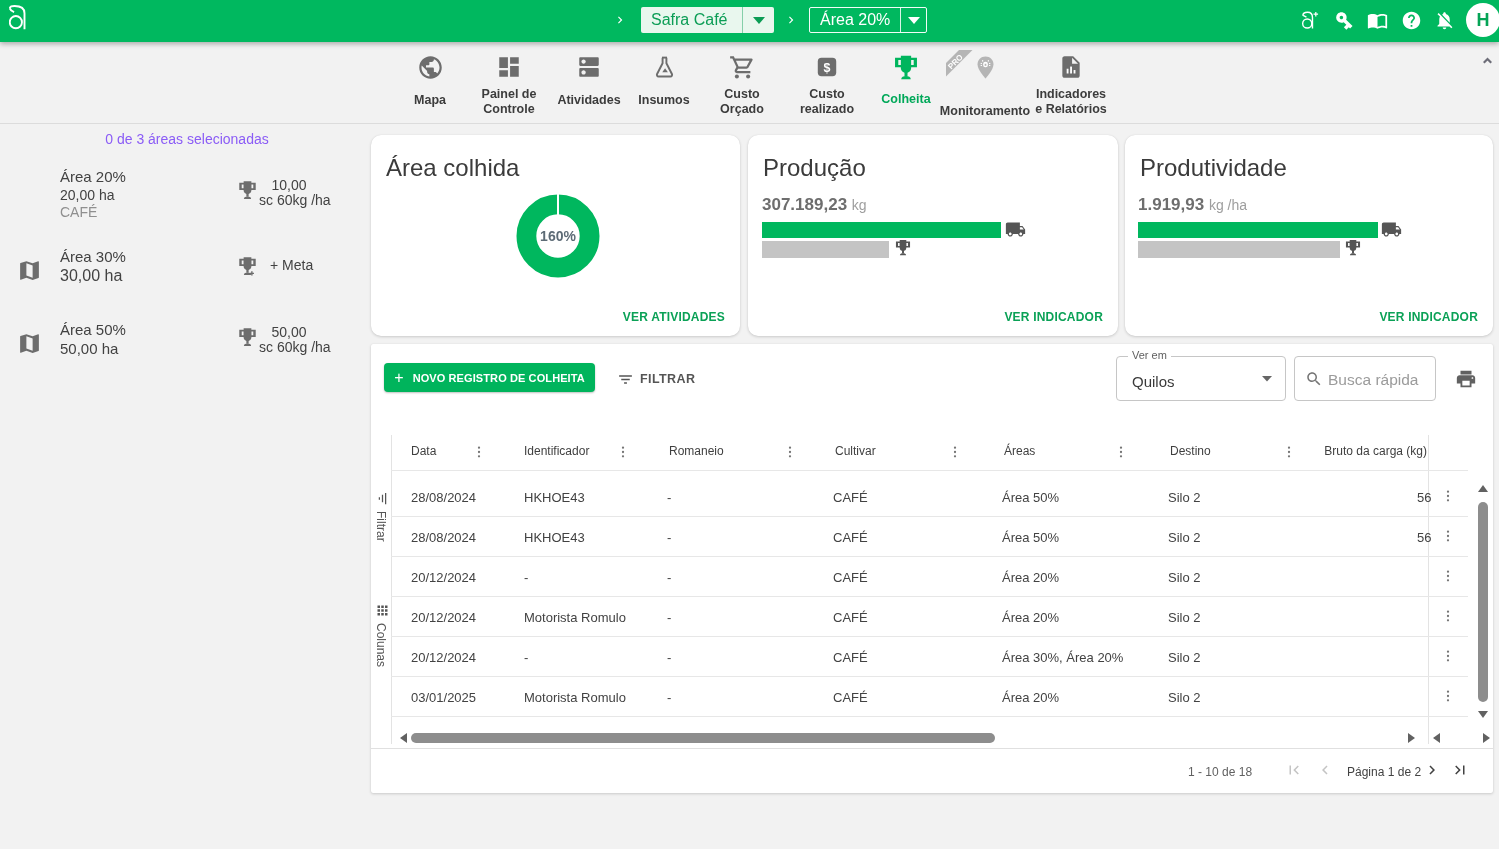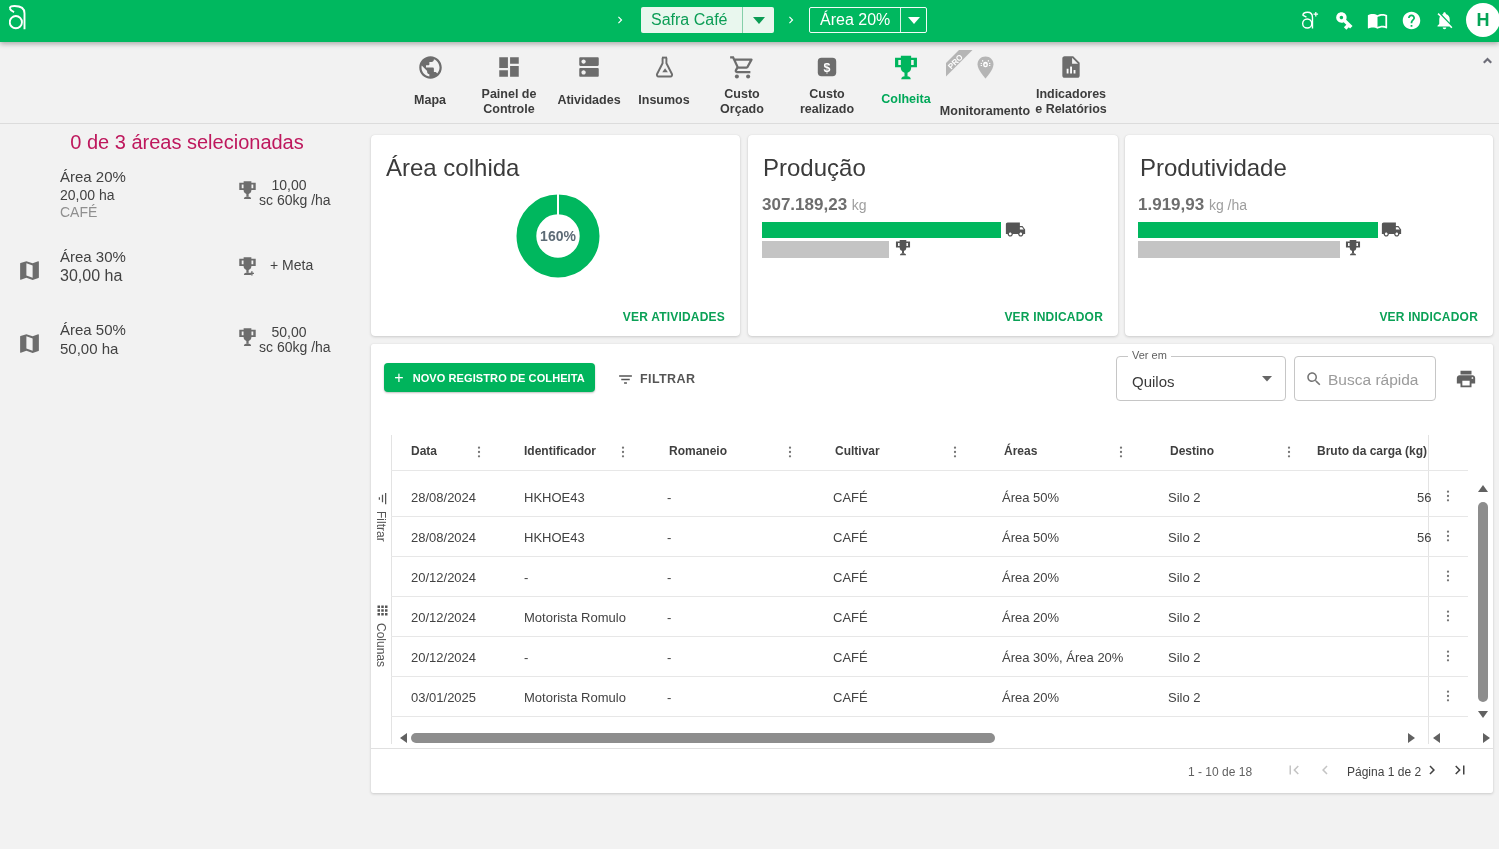--- a/index.html
+++ b/index.html
@@ -24,37 +24,37 @@
   
   #navbar { position:absolute; left:0; top:42px; width:1499px; height:82px; background:#f2f2f2;
             border-bottom:1px solid #dcdcdc; z-index:20; }
   .navitem { position:absolute; top:12px; width:120px; text-align:center; }
   .navitem .ic { height:28px; }
   .navitem .tx { margin-top:5px; font-size:12.5px; font-weight:bold; color:#3c3c3c; line-height:15px; }
   .nav-green .tx { color:#00a859; }
   
   .sb { position:absolute; color:#424242; }
   
-  .card { position:absolute; top:135px; height:201px; background:#fff; border-radius:4px;
+  .card { position:absolute; top:135px; height:201px; background:#fff; border-radius:10px;
           box-shadow:0 1px 3px rgba(0,0,0,.16), 0 0 1px rgba(0,0,0,.1); }
   .card h2 { position:absolute; left:15px; top:19px; font-size:24px; font-weight:normal; color:#3b3b3b; }
   .cardlink { position:absolute; right:15px; bottom:12px; font-weight:bold;
               color:#0aa156; letter-spacing:.2px; font-size:12px; }
   .val { position:absolute; left:14px; top:60px; font-size:17px; font-weight:bold; color:#6e6e6e; }
   .val span { font-size:14px; font-weight:normal; color:#9e9e9e; }
   .bar { position:absolute; }
   
   #tcard { position:absolute; left:371px; top:344px; width:1122px; height:449px; background:#fff;
            border-radius:2px; box-shadow:0 1px 3px rgba(0,0,0,.16), 0 0 1px rgba(0,0,0,.1); }
   #newbtn { position:absolute; left:13px; top:19px; width:211px; height:29px; background:#00b45c;
             border-radius:4px; color:#fff; font-size:11px; font-weight:bold; letter-spacing:.1px;
             display:flex; align-items:center; justify-content:center; white-space:nowrap;
             box-shadow:0 1px 2px rgba(0,0,0,.25); }
   #newbtn .plus { font-size:16px; font-weight:normal; margin-right:9px; }
-  .hcell { position:absolute; top:100px; font-size:12px; font-weight:bold; color:#3f3f3f; }
+  .hcell { position:absolute; top:100px; font-size:12px; font-weight:normal; color:#3f3f3f; }
   .rcell { position:absolute; font-size:13px; color:#424242; }
   .dots3 { position:absolute; width:16px; height:16px; }
   .rowline { position:absolute; left:20px; width:1077px; height:1px; background:#e7e7e7; }
   .vtab { position:absolute; font-size:12px; color:#555; writing-mode:vertical-rl; }
 </style>
 </head>
 <body>
 
 <div id="appbar">
   <svg class="abs" style="left:8.5px;top:5px" width="17" height="25" viewBox="0 0 17 25">
@@ -198,21 +198,21 @@
             <rect x="14.4" y="14.8" width="1.7" height="3.2"></rect>
           </g>
         </svg></div>
     <div class="tx">Indicadores<br>e Relatórios</div>
   </div>
   <svg class="abs" style="left:1483px;top:15px" width="9" height="7" viewBox="0 0 24 18">
       <path fill="none" stroke="#6d6d78" stroke-width="6" d="M2 15 L12 5 L22 15"></path>
     </svg>
 </div>
 
-<div class="sb" style="left:0;top:131px;width:374px;text-align:center;font-size:20px;color:#be185d">0 de 3 áreas selecionadas</div>
+<div class="sb" style="left:0;top:131px;width:374px;text-align:center;font-size:14px;color:#8b5cf6">0 de 3 áreas selecionadas</div>
 
 <div class="sb" style="left:60px;top:168px;font-size:15px;">Área 20%</div>
 <div class="sb" style="left:60px;top:187px;font-size:14px;">20,00 ha</div>
 <div class="sb" style="left:60px;top:204px;font-size:14px;color:#8f8f8f">CAFÉ</div>
 <svg class="abs" style="left:237px;top:180px" width="21" height="21" viewBox="0 0 24 24">
     <g fill="#6d6d6d">
       <path fill-rule="evenodd" d="M2.6 3.2h18.8v8.2H2.6zM5.4 5.2v4.2h2.4V5.2zm10.8 0v4.2h2.4V5.2z"></path>
       <path d="M7.6 1.4h8.8v10.4c0 2.8-2 4.4-4.4 4.4s-4.4-1.6-4.4-4.4z"></path>
       <rect x="10.7" y="14.5" width="2.6" height="4.6"></rect>
       <path d="M7.9 21.6c0-1.9 1.9-2.7 4.1-2.7s4.1.8 4.1 2.7z"></path>

